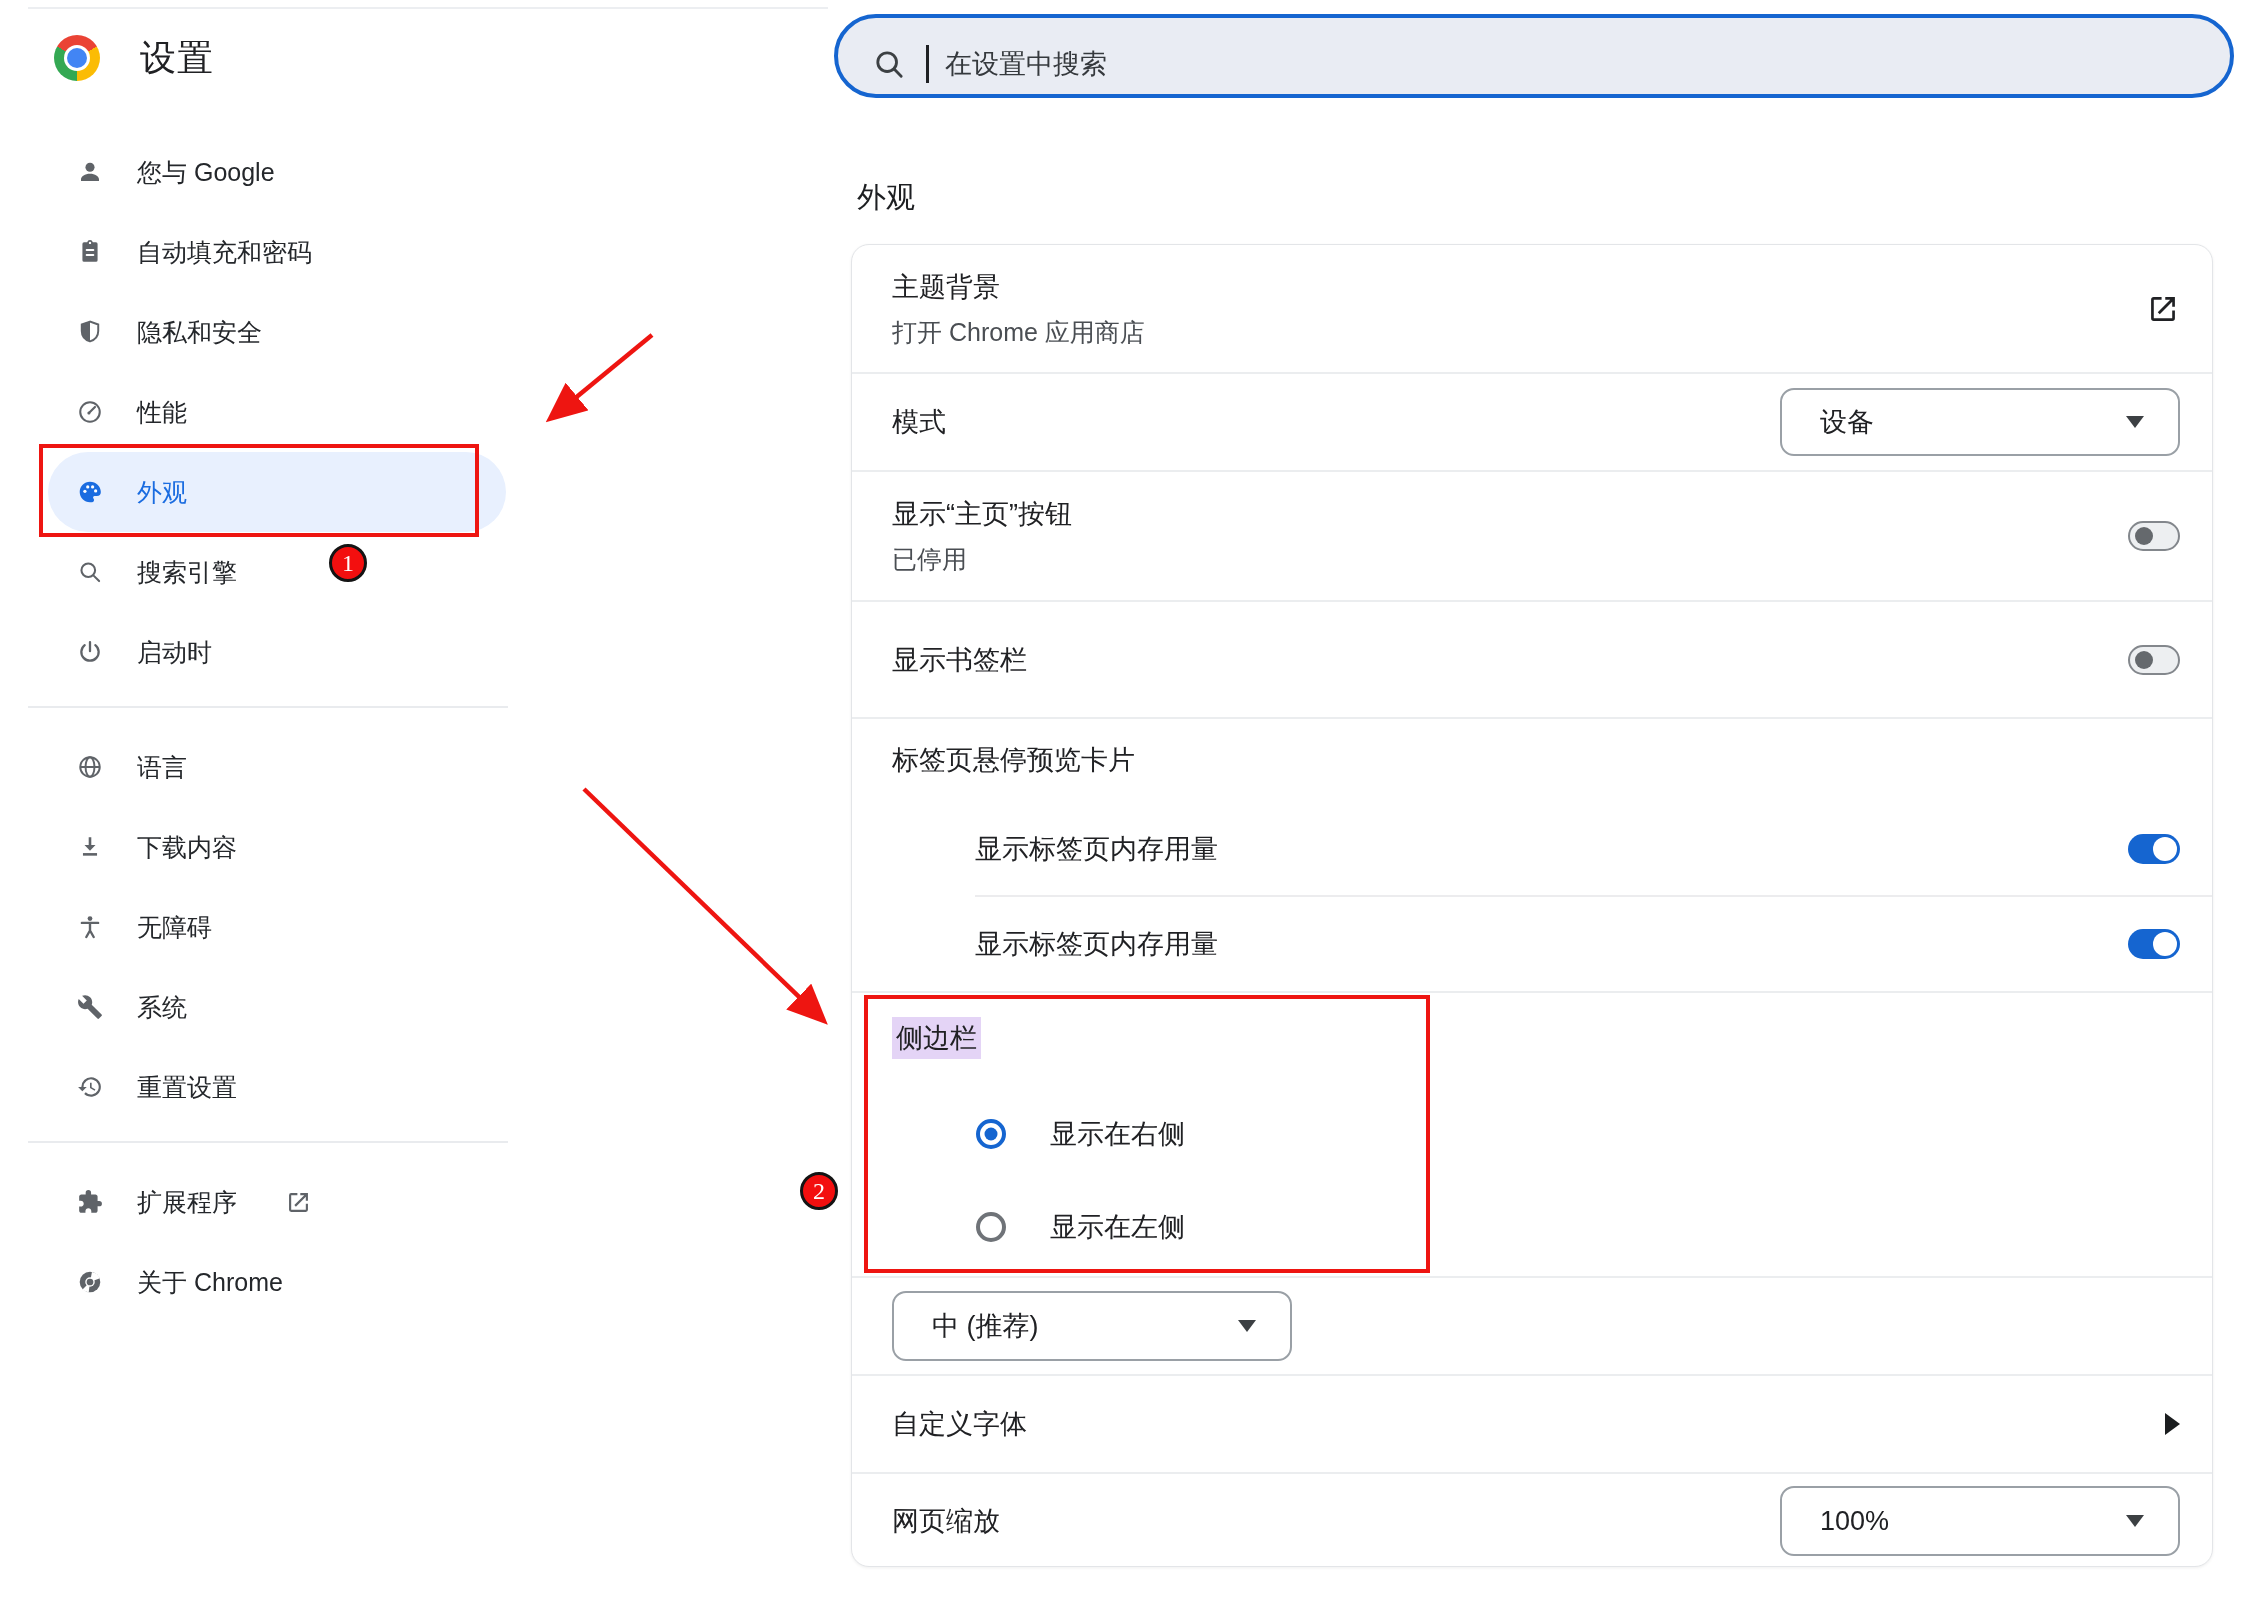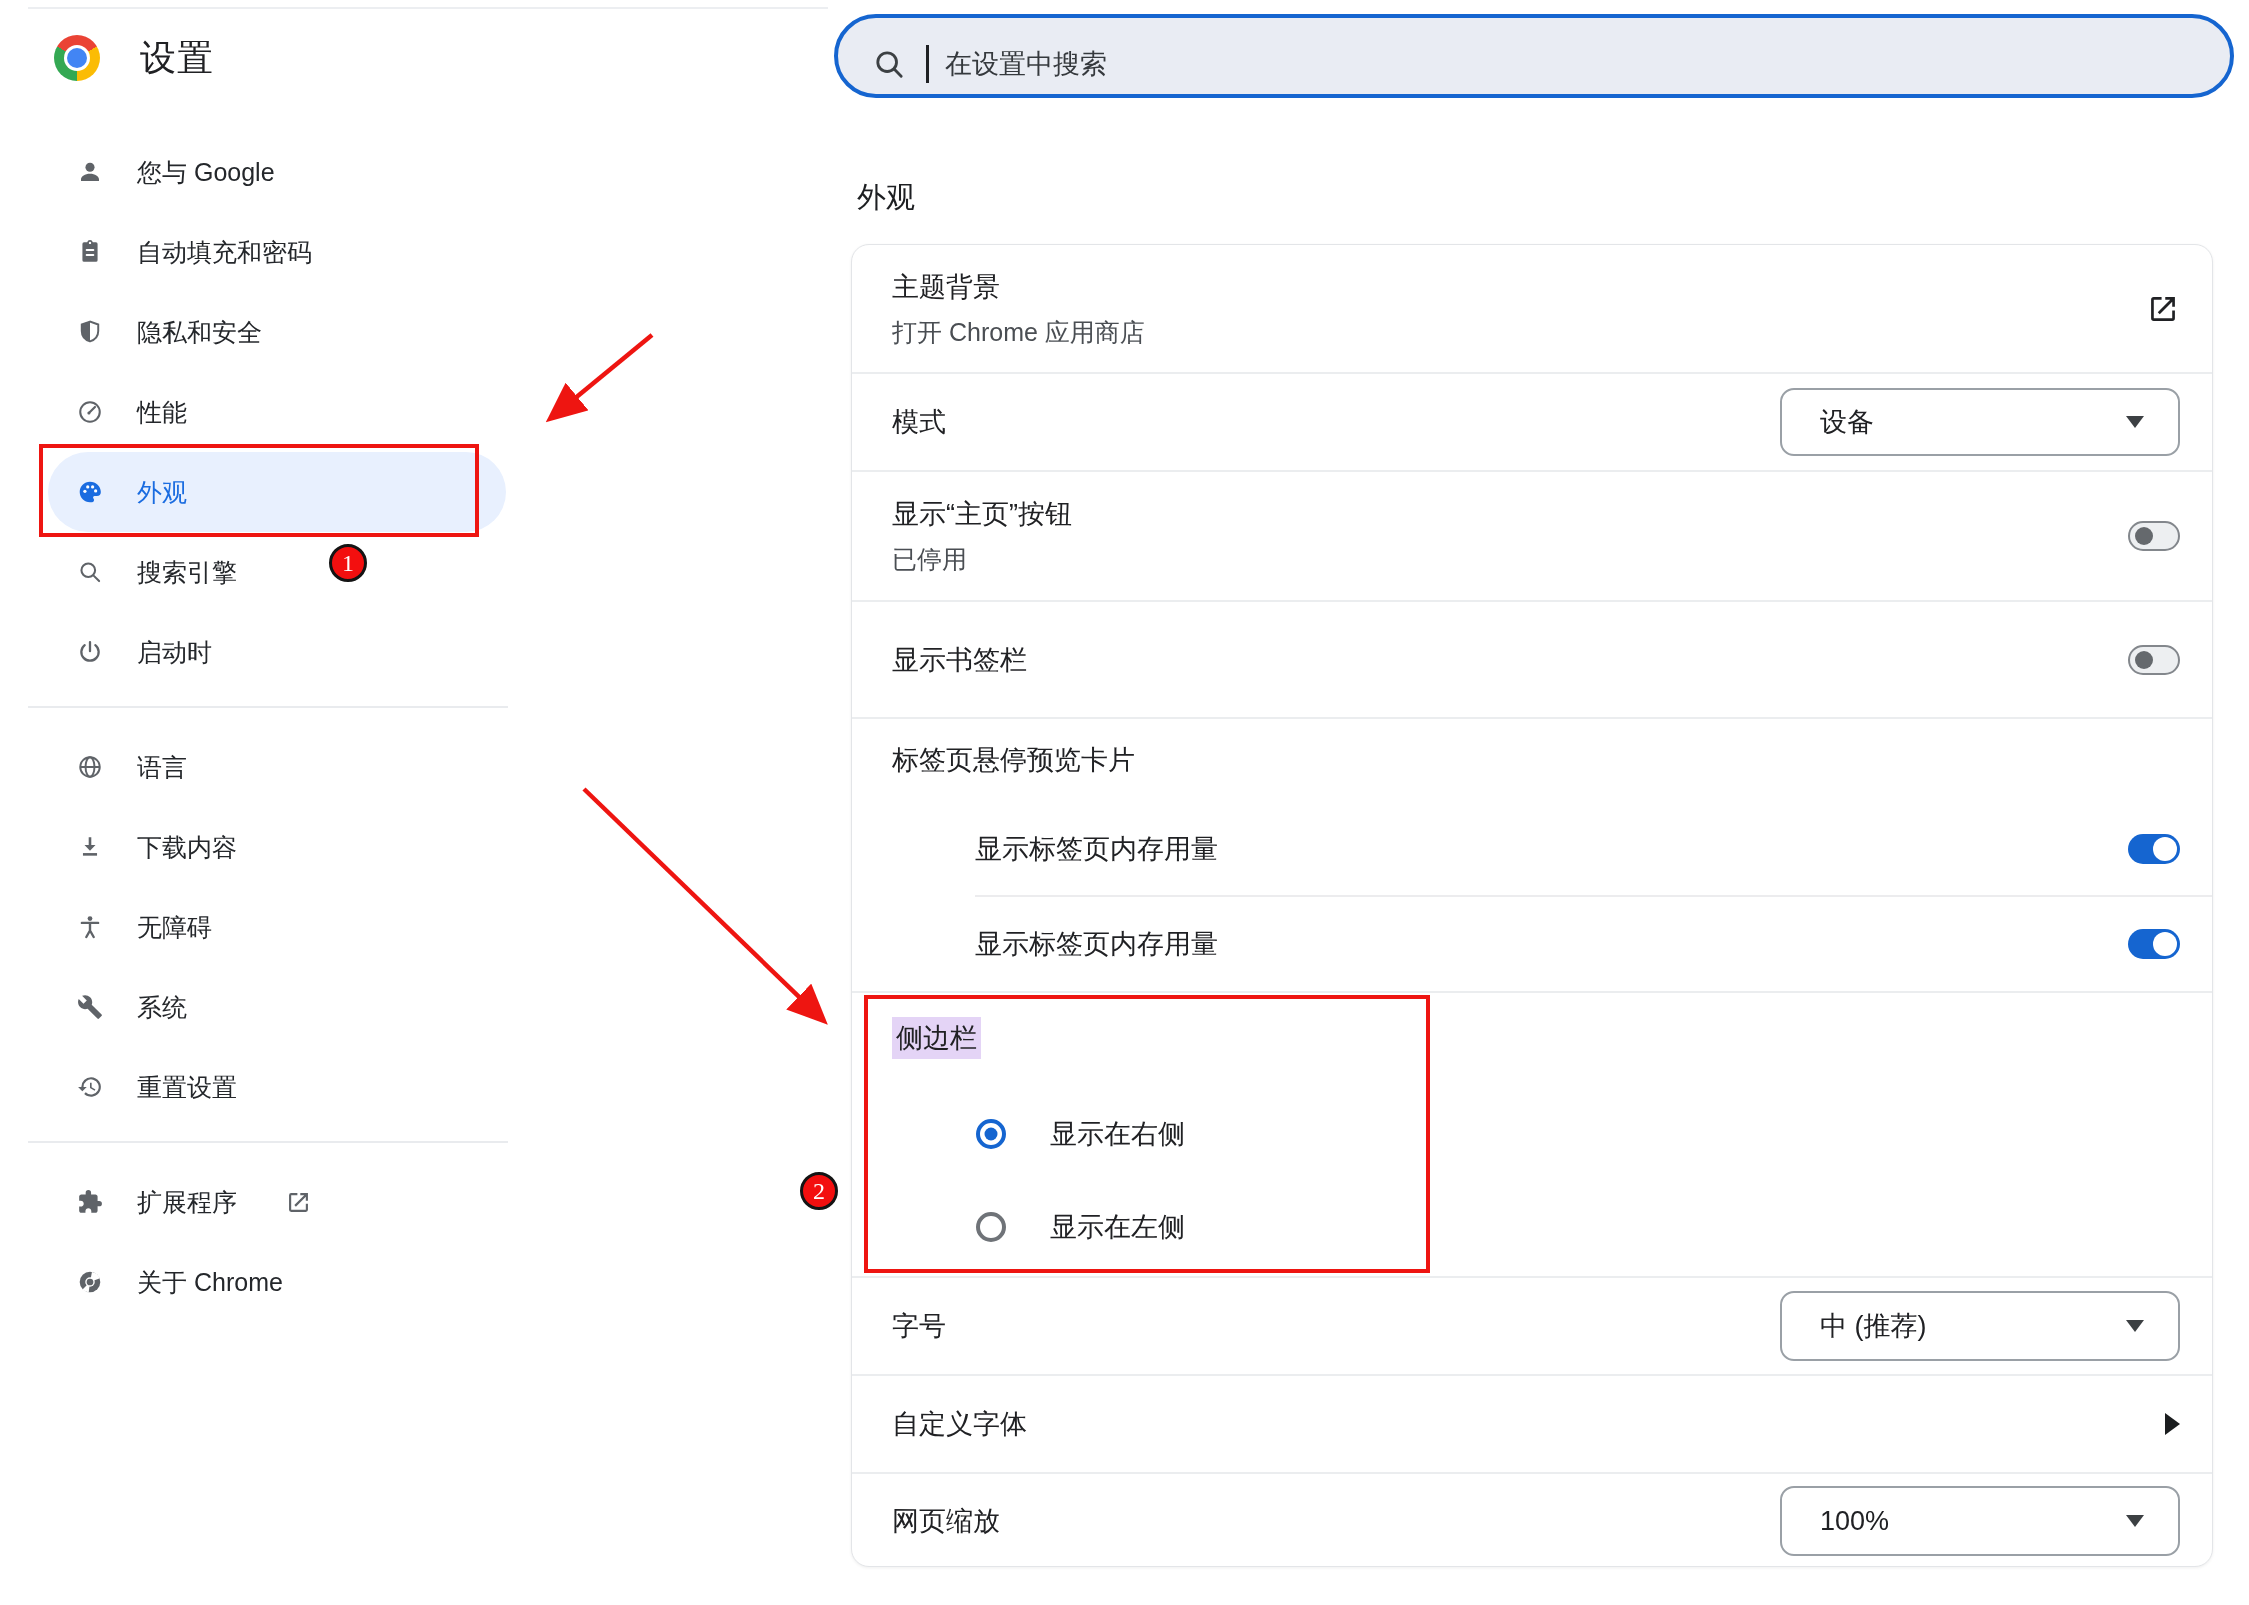--- a/index.html
+++ b/index.html
@@ -351,21 +351,20 @@
         <span class="radio selected"></span>
         <span class="row-label">显示在右侧</span>
       </div>
       <div class="option-row opt2">
         <span class="radio unselected"></span>
         <span class="row-label">显示在左侧</span>
       </div>
     </div>
 
     <div class="row r-fontsize bb">
-      <span class="row-label grow">字号</span>
       <div class="select tall">
         <span>中 (推荐)</span>
         <span class="caret"></span>
       </div>
     </div>
 
     <div class="row r-customfont bb">
       <span class="row-label grow">自定义字体</span>
       <span class="chevron-right"></span>
     </div>

